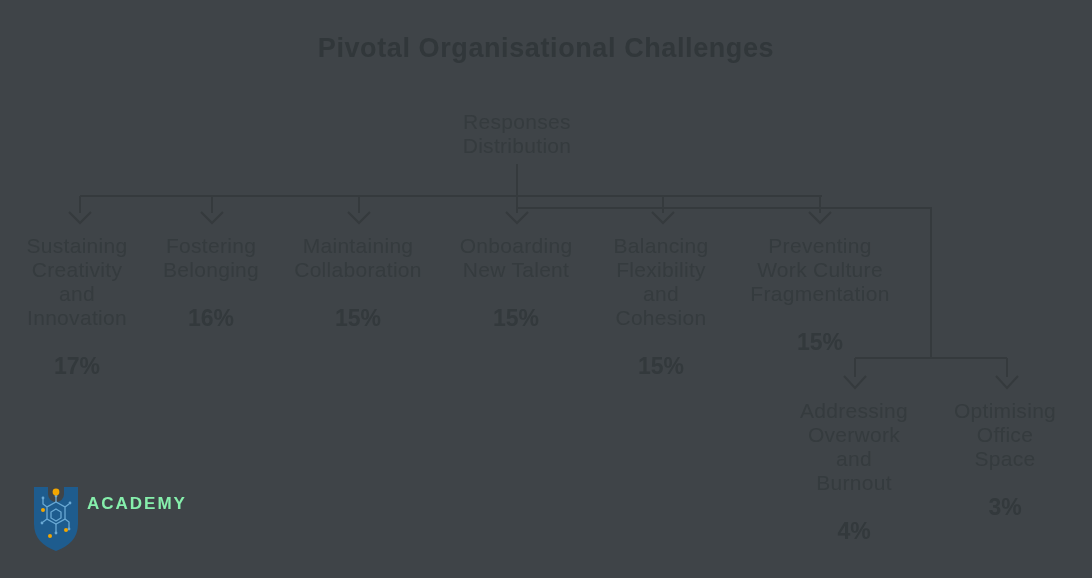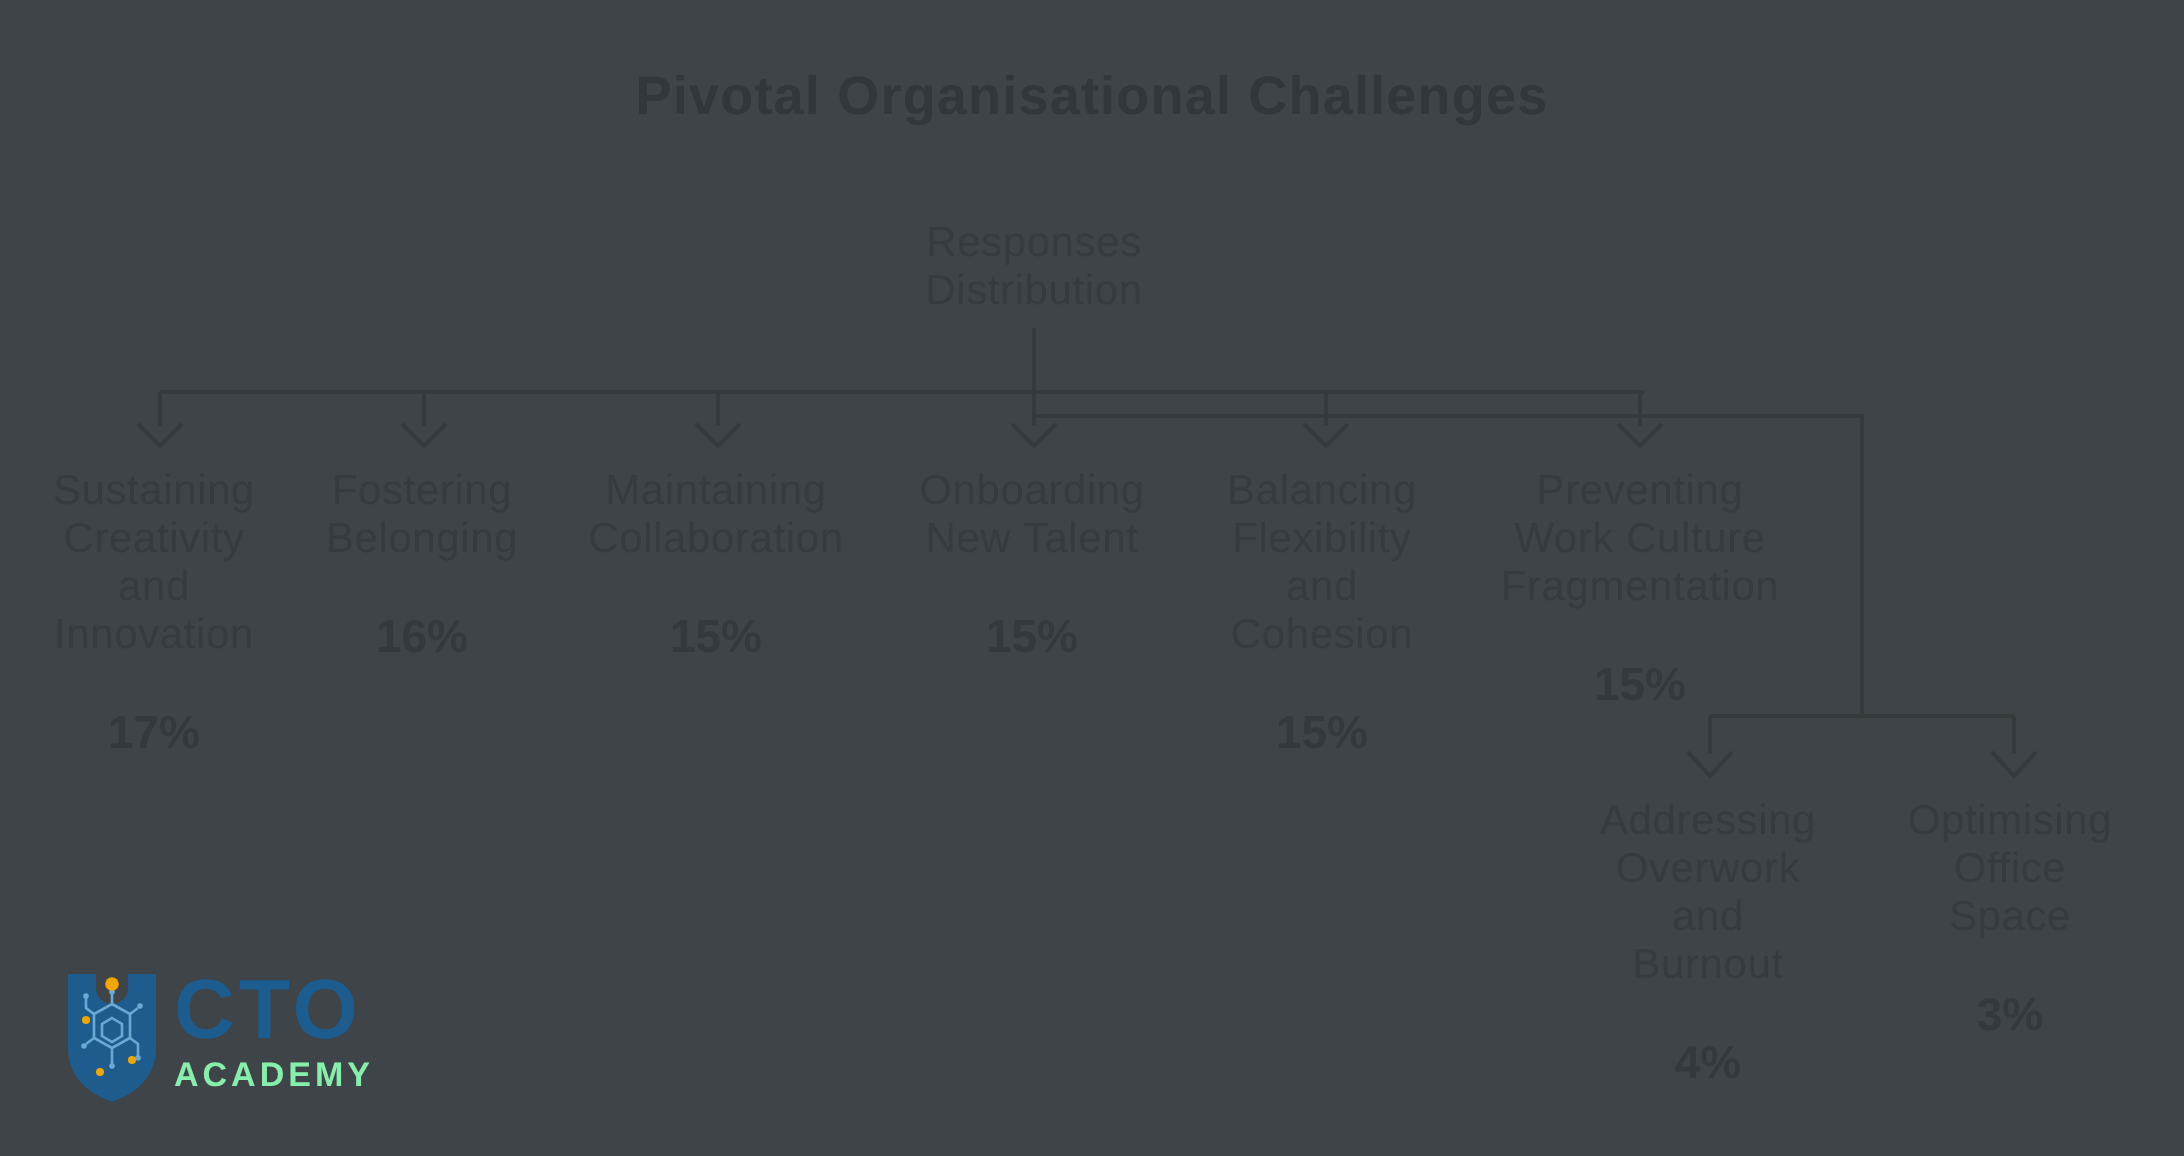--- a/index.html
+++ b/index.html
@@ -202,18 +202,17 @@
         <circle cx="23" cy="47" r="1.4"></circle>
       </g>
       <g fill="#f3a600">
         <circle cx="23" cy="6" r="3.4"></circle>
         <circle cx="10" cy="24" r="2"></circle>
         <circle cx="33" cy="44" r="2"></circle>
         <circle cx="17" cy="50" r="2"></circle>
       </g>
     </svg>
     <div class="logo-text">
-      <div class="logo-cto">CTO</div>
       <div class="logo-academy">ACADEMY</div>
     </div>
   </div>
 
 </div>
 
 </body></html>

